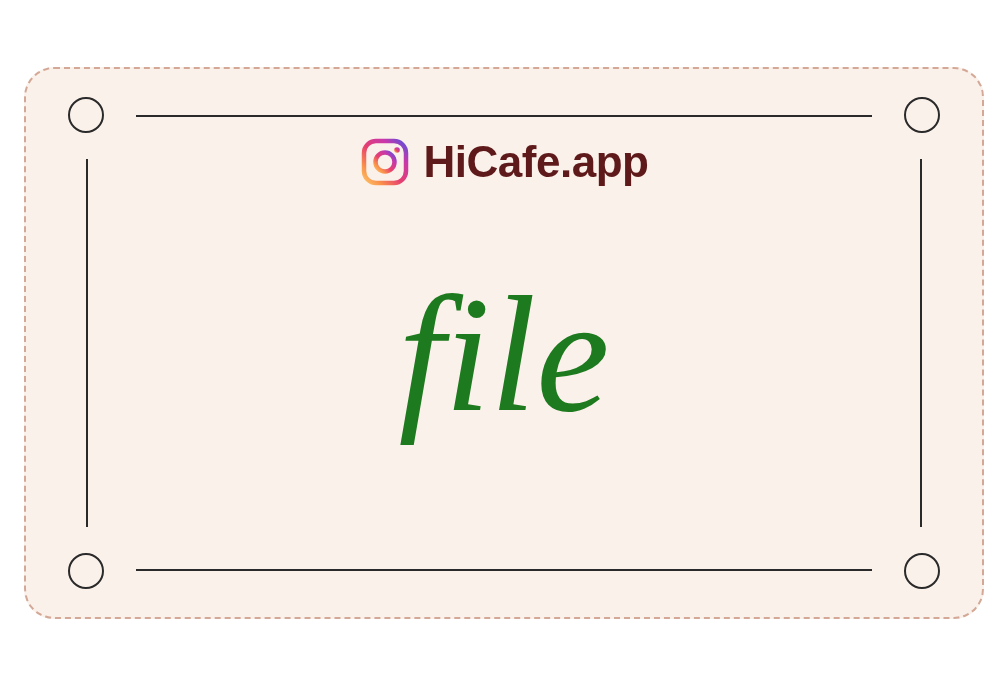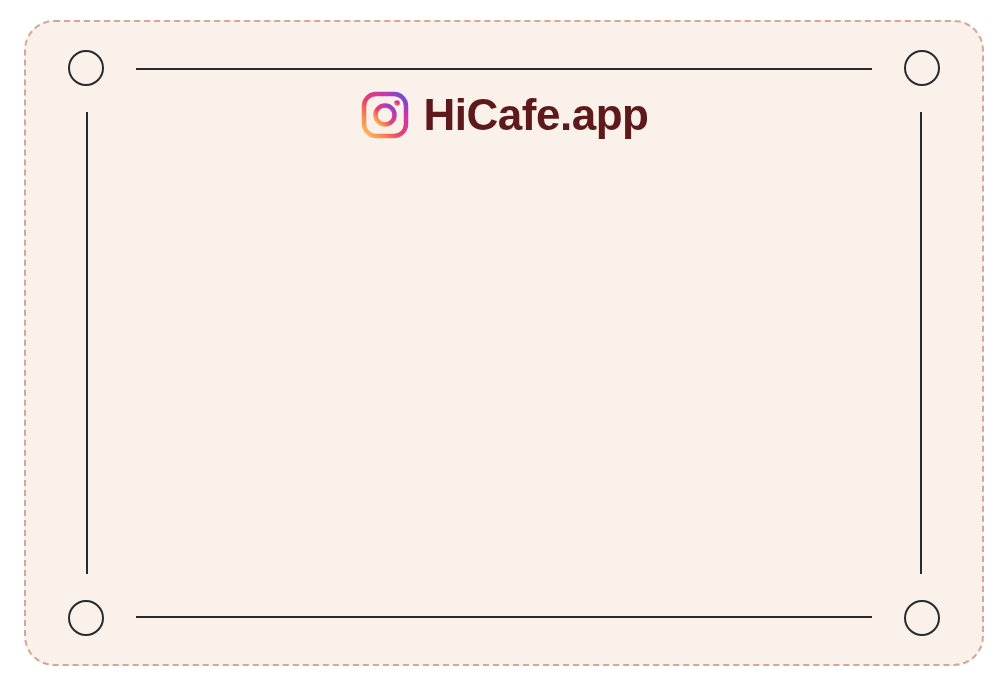--- a/index.html
+++ b/index.html
@@ -11,21 +11,21 @@
       width: 1008px;
       height: 686px;
       background: #ffffff;
       display: flex;
       align-items: center;
       justify-content: center;
       font-family: Arial, sans-serif;
     }
     .card {
       width: 960px;
-      height: 646px;
+      height: 552px;
       background: #fbf1eb;
       border: 2px dashed #d4a896;
       border-radius: 30px;
       position: relative;
       display: flex;
       flex-direction: column;
       align-items: center;
     }
     .corner-circle {
       position: absolute;
@@ -114,14 +114,15 @@
           </linearGradient>
         </defs>
         <rect x="4" y="4" width="42" height="42" rx="12" ry="12" fill="none" stroke="url(#ig-grad)" stroke-width="4.5"></rect>
         <circle cx="25" cy="25" r="9.5" fill="none" stroke="url(#ig-grad)" stroke-width="4.5"></circle>
         <circle cx="37" cy="13" r="2.8" fill="url(#ig-grad)"></circle>
       </svg>
     </span>
     <span class="brand-text">HiCafe.app</span>
   </div>
 
+  <div class="main-word">file</div>
 
 </div>
 
 </body></html>

